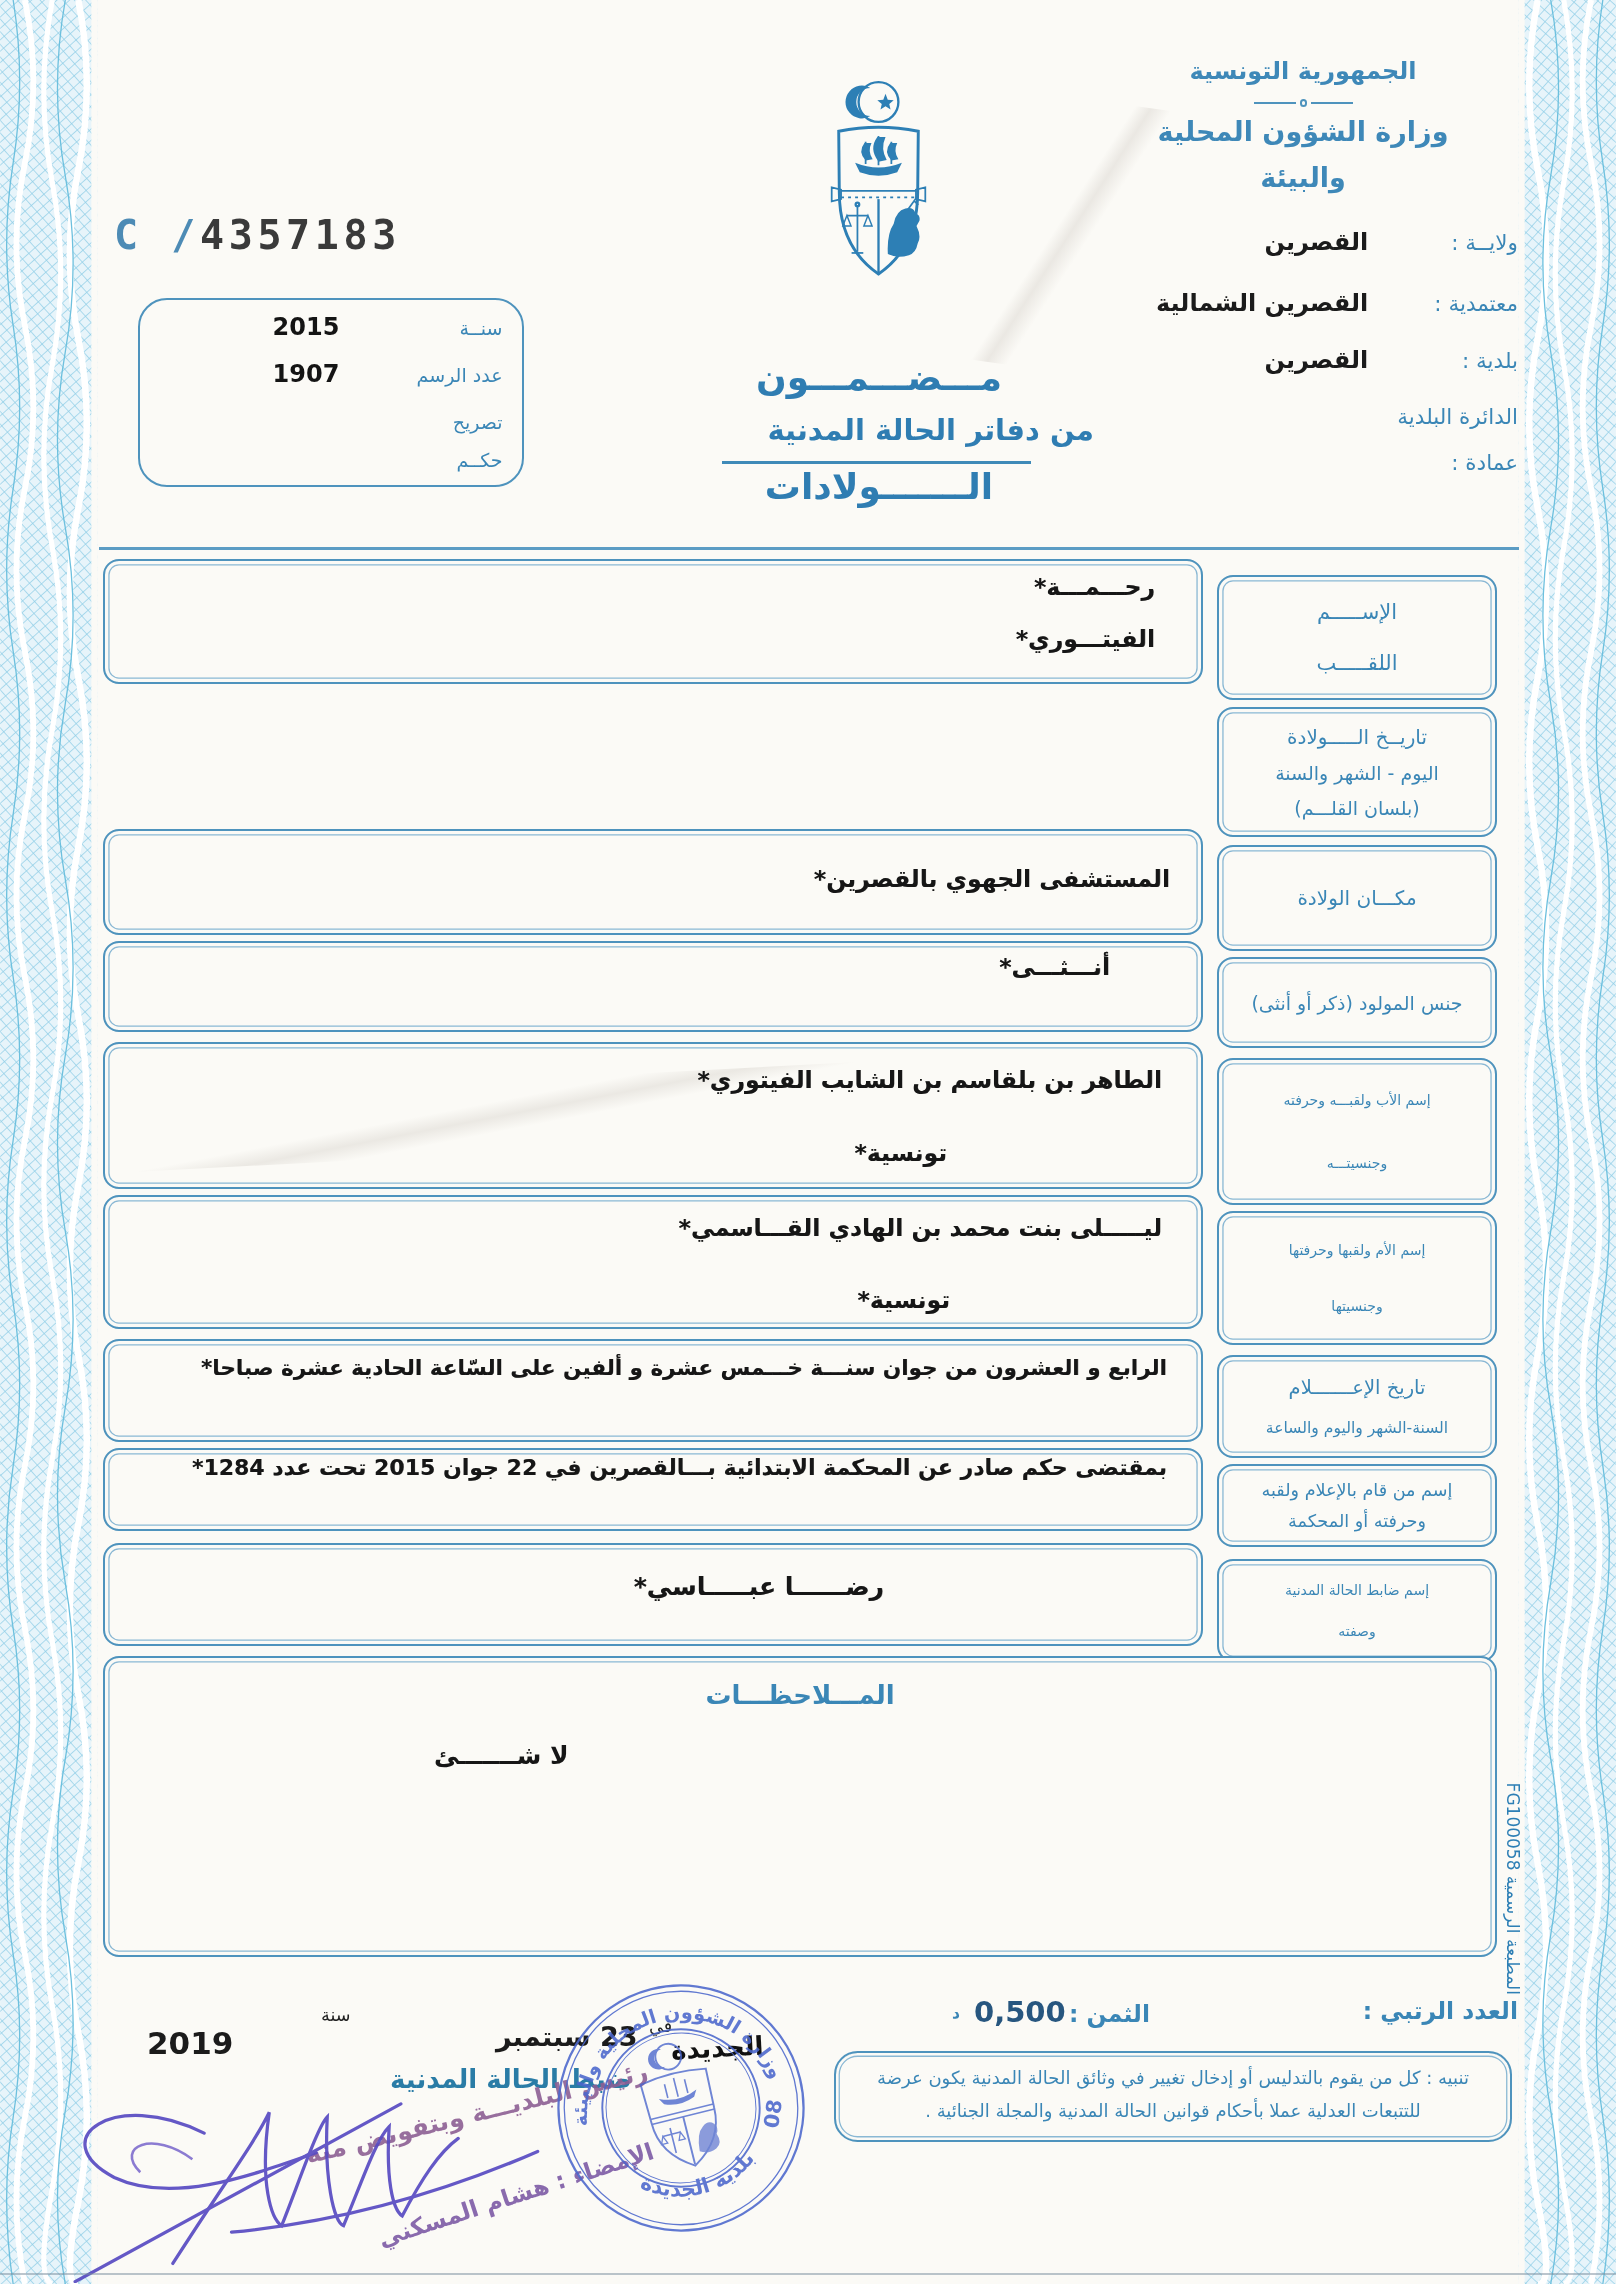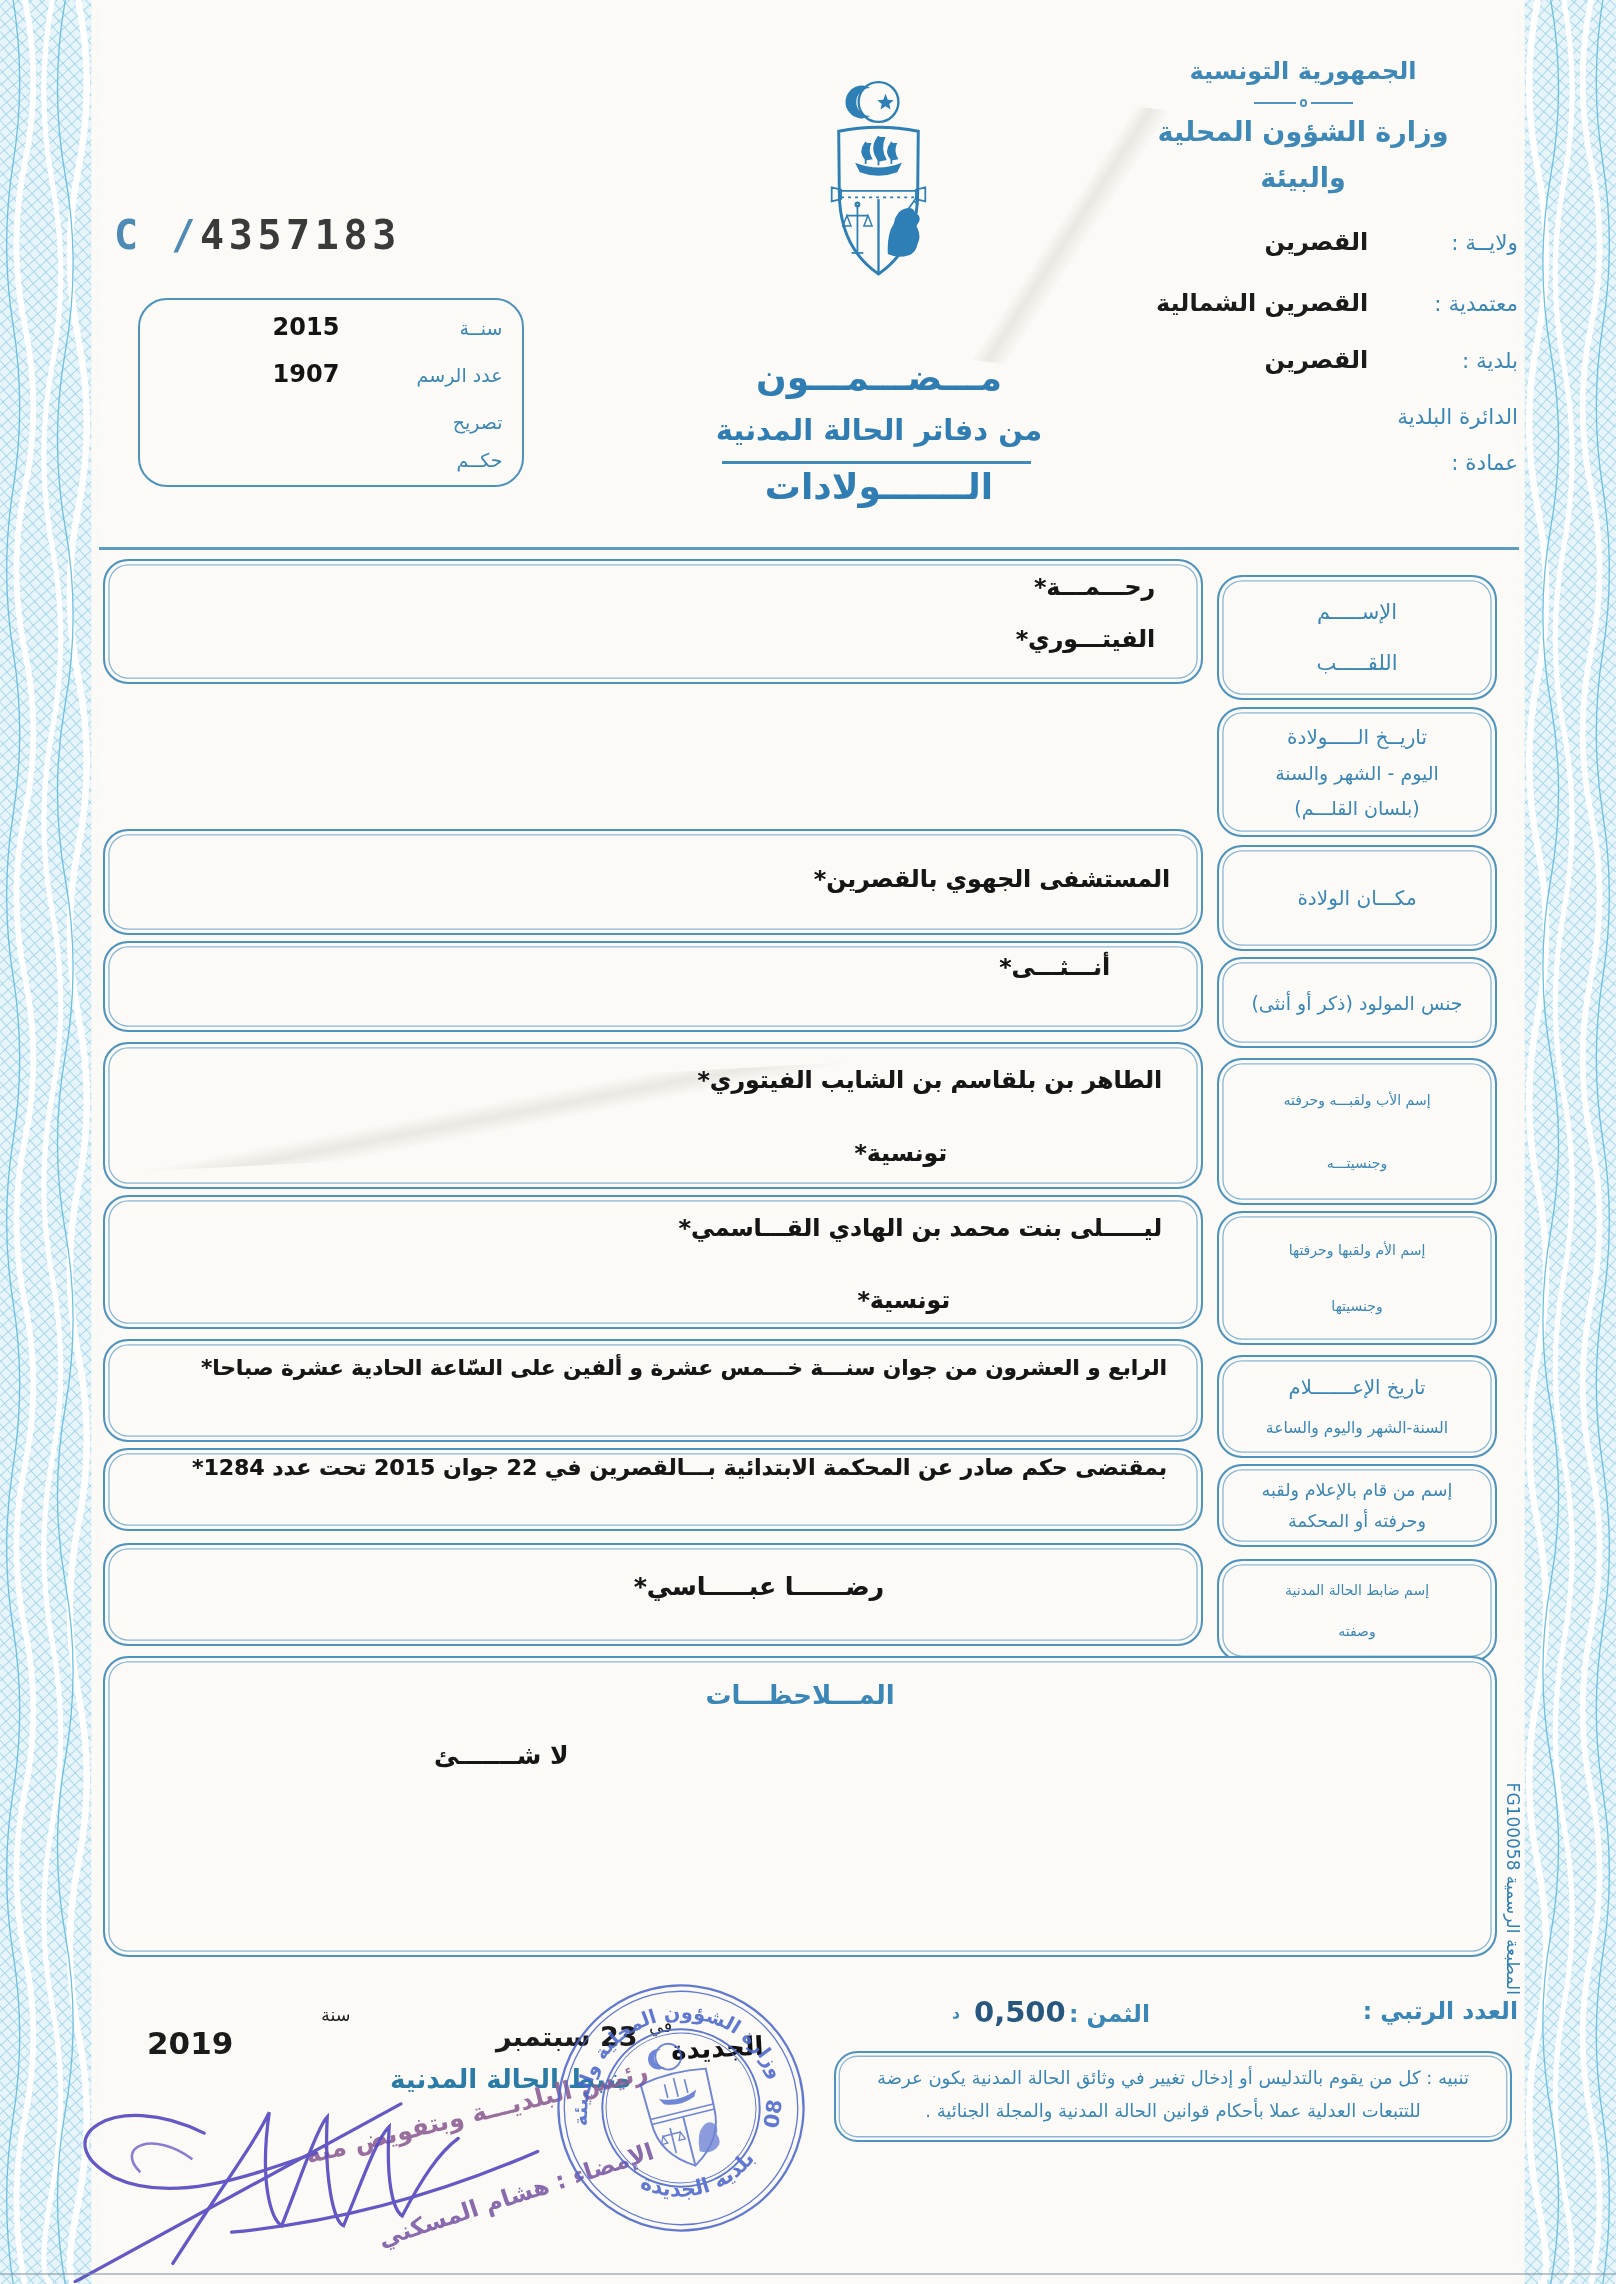--- a/index.html
+++ b/index.html
@@ -35,27 +35,27 @@
   .ministry1 { top: 116px; font-size: 27px; font-weight: bold; }
   .ministry2 { top: 162px; font-size: 27px; font-weight: bold; }
   .aline { position: absolute; right: 98px; width: 443px; direction: rtl; white-space: nowrap; }
   .aline .alab { display: inline-block; min-width: 142px; color: #3a86b6; font-size: 21.5px; }
   .aline .aval { color: #1b1b1b; font-weight: bold; font-size: 24px; margin-right: 7.8px; }
   .y-wil { top: 228px; } .y-del { top: 289px; } .y-mun { top: 346px; } .y-day { top: 404px; } .y-ima { top: 450px; }
 
   
   .emblem { position: absolute; left: 820px; top: 72px; }
   .t1 { position: absolute; left: 664px; top: 357px; width: 430px; text-align: center; color: #2f7db2; font-size: 36px; font-weight: bold; direction: rtl; }
-  .t2 { position: absolute; left: 664px; top: 413px; width: 430px; text-align: center; color: #2f7db2; font-size: 29px; font-weight: bold; direction: rtl; }
+  .t2 { position: absolute; left: 664px; top: 413px; width: 430px; color: #2f7db2; font-size: 29px; font-weight: bold; direction: rtl; }
   .t2u { position: absolute; left: 722px; top: 461px; width: 309px; height: 2.6px; background: #3f8ab8; }
   .t3 { position: absolute; left: 664px; top: 466px; width: 430px; text-align: center; color: #2f7db2; font-size: 36px; font-weight: bold; direction: rtl; }
   .toprule { position: absolute; left: 99px; top: 547px; width: 1420px; height: 3.3px; background: #5b9cc4; }
 
   
-  .dbx { border: 2.6px solid #4e93bd; border-radius: 25px; box-shadow: inset 0 0 0 3.3px #fbfaf6, inset 0 0 0 4.6px #8ab8d4; }
+  .dbx { border: 2.6px solid #4e93bd; border-radius: 16px; box-shadow: inset 0 0 0 3.3px #fbfaf6, inset 0 0 0 4.6px #8ab8d4; }
   .vb { position: absolute; left: 103px; width: 1100px; }
   .lb { position: absolute; left: 1217px; width: 280px; display: flex; flex-direction: column; justify-content: space-around; align-items: center; text-align: center; color: #3a86b6; padding: 9px 6.5px; direction: rtl; margin-top: 16px; }
   .row1 { top: 559px;  height: 125px; }
   .row2 { top: 691px; height: 130px; }
   .row3 { top: 829px; height: 106px; }
   .row4 { top: 941px; height: 91px; }
   .row5 { top: 1042px; height: 147px; }
   .row6 { top: 1195px; height: 134px; }
   .row7 { top: 1339px; height: 103px; }
   .row8 { top: 1448px; height: 83px; }

